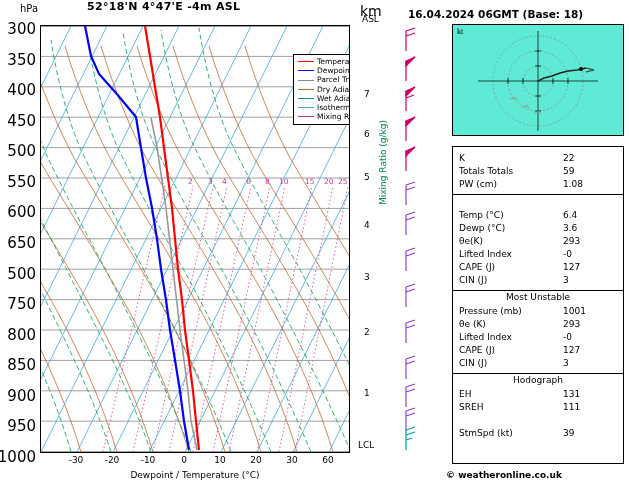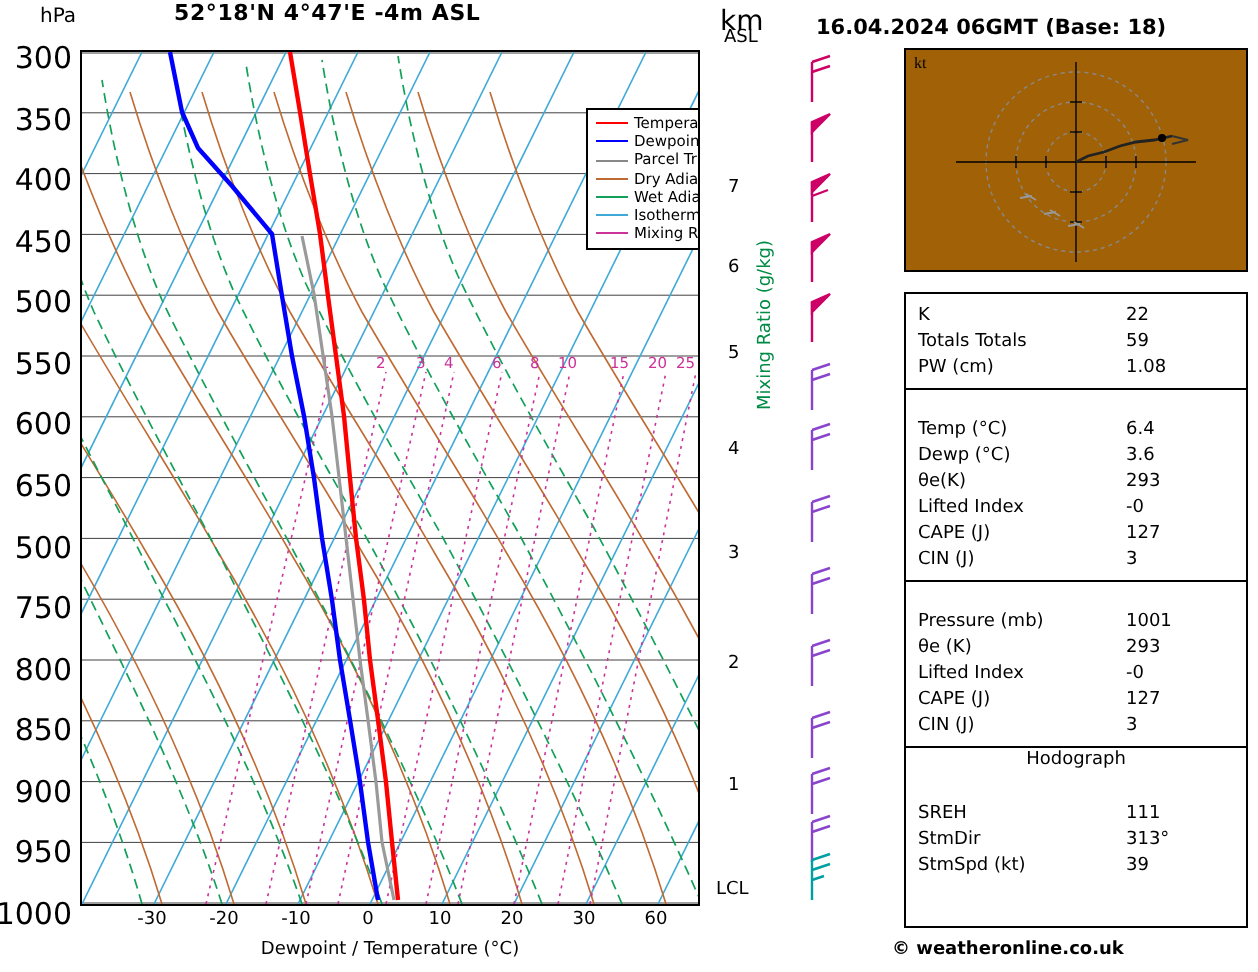--- a/index.html
+++ b/index.html
@@ -60,21 +60,21 @@
   }
   .legend .row { display:flex; align-items:center; white-space:nowrap; }
   .legend .swatch { width:16px; height:0; border-top-width:1.6px; border-top-style:solid; margin-right:3px; }
 
   
   .barbs { position:absolute; left:396px; top:25px; width:24px; height:430px; }
 
   
   .rtitle { position:absolute; left:408px; top:8px; font-size:10.5px; font-weight:bold; }
 
-  .hodo-box { position:absolute; left:452px; top:24px; width:172px; height:112px; border:1px solid #000; background:#a16207;font-family:Liberation Serif, serif; }
+  .hodo-box { position:absolute; left:452px; top:24px; width:172px; height:112px; border:1px solid #000; background:#5eead4;font-family:Liberation Serif, serif; }
   .kt-label { position:absolute; left:4px; top:2px; font-size:8px; }
 
   .info-box { position:absolute; left:452px; top:146px; width:172px; height:318px; border:1px solid #000; background:#fff; font-size:9px; }
   .info-row { position:absolute; left:6px; width:160px; height:12px; }
   .info-row .k { position:absolute; left:0; }
   .info-row .v { position:absolute; left:104px; }
   .sec-head { position:absolute; width:170px; text-align:center; font-size:9px; }
   .hr { position:absolute; left:0; width:170px; border-top:1px solid #000; }
 
   .footer { position:absolute; left:446px; top:470px; font-size:9px; font-weight:bold; }
@@ -418,20 +418,21 @@
     <div class="info-row" style="top:115px">
       <span class="k">CAPE (J)</span>
       <span class="v">127</span>
     </div>
     <div class="info-row" style="top:128px">
       <span class="k">CIN (J)</span>
       <span class="v">3</span>
     </div>
 
     <div class="hr" style="top:143px"></div>
+    <div class="sec-head" style="top:145px">Most Unstable</div>
 
     <div class="info-row" style="top:159px">
       <span class="k">Pressure (mb)</span>
       <span class="v">1001</span>
     </div>
     <div class="info-row" style="top:172px">
       <span class="k">θe (K)</span>
       <span class="v">293</span>
     </div>
     <div class="info-row" style="top:185px">
@@ -443,28 +444,28 @@
       <span class="v">127</span>
     </div>
     <div class="info-row" style="top:211px">
       <span class="k">CIN (J)</span>
       <span class="v">3</span>
     </div>
 
     <div class="hr" style="top:226px"></div>
     <div class="sec-head" style="top:228px">Hodograph</div>
 
+    <div class="info-row" style="top:242px">
+      <span class="k">EH</span>
+      <span class="v">131</span>
+    </div>
     <div class="info-row" style="top:255px">
       <span class="k">SREH</span>
       <span class="v">111</span>
     </div>
-    <div class="info-row" style="top:268px">
-      <span class="k">StmDir</span>
-      <span class="v">313°</span>
-    </div>
     <div class="info-row" style="top:281px">
       <span class="k">StmSpd (kt)</span>
       <span class="v">39</span>
     </div>
   </div>
 
   <div class="footer">© weatheronline.co.uk</div>
 </div>
 
 </body></html>

